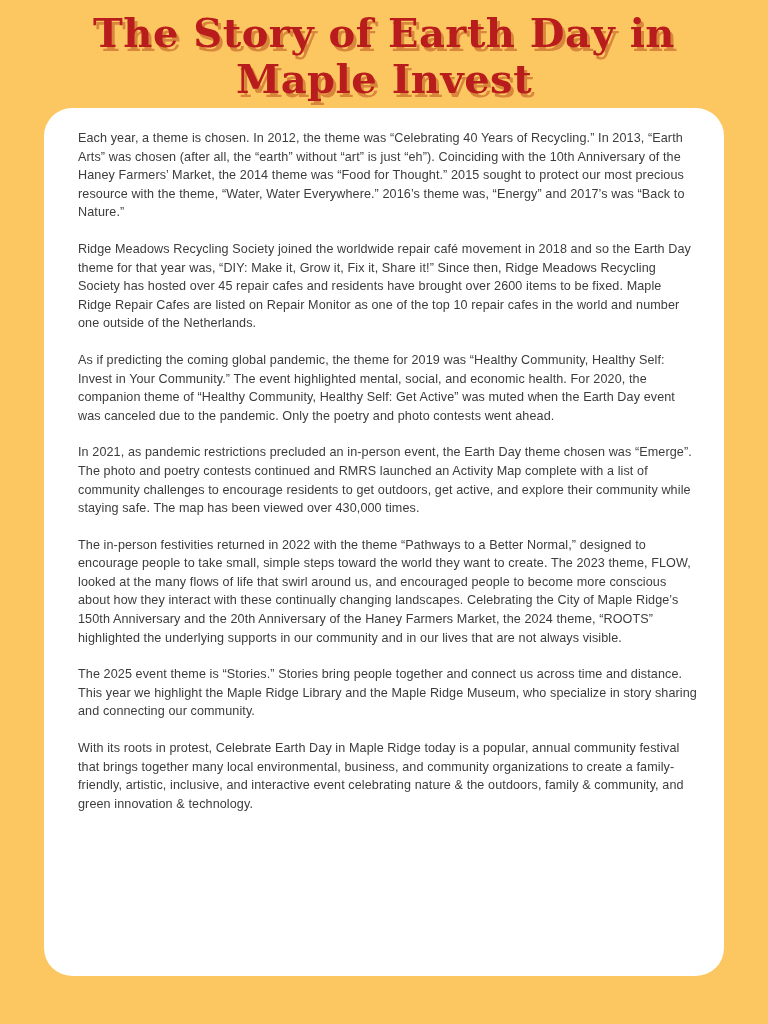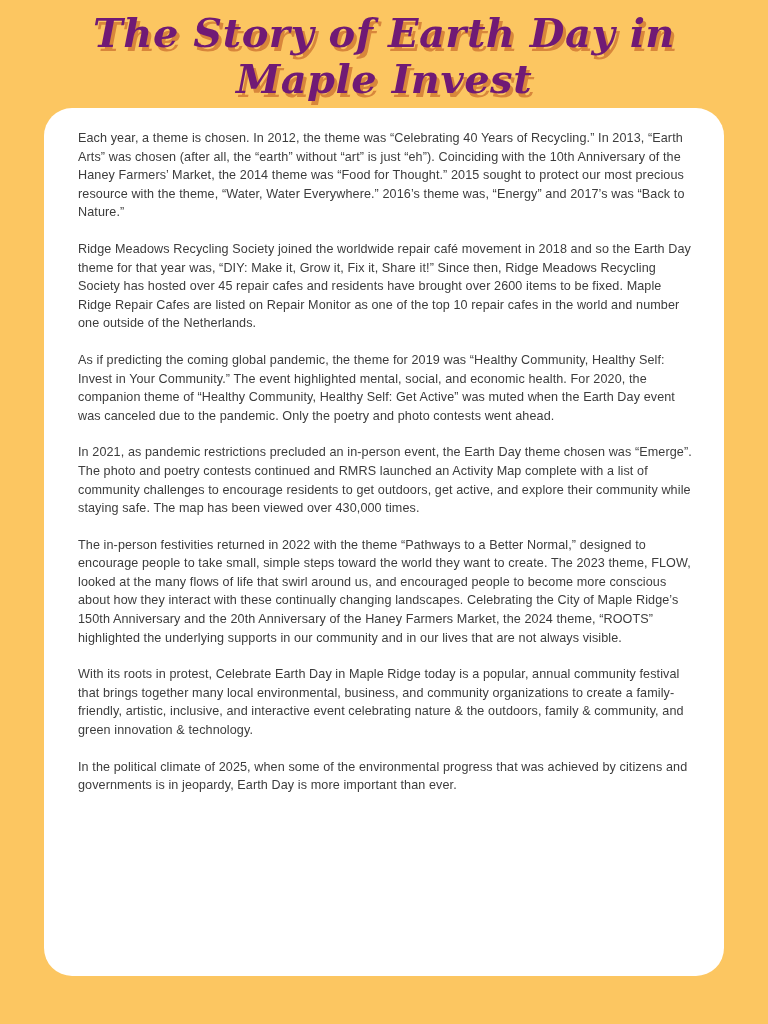--- a/index.html
+++ b/index.html
@@ -16,25 +16,24 @@
     .page {
       width: 768px;
       height: 1024px;
       position: relative;
     }
     .title {
       margin: 0;
       padding-top: 10px;
       text-align: center;
       font-family: "DejaVu Serif", serif;
-      font-style: italic;
       font-weight: 700;
       font-size: 40px;
       line-height: 1.15;
-      color: #701a75;
+      color: #b91c1c;
       text-shadow: 3px 4px 0 #D8863B;
       letter-spacing: 0.5px;
     }
     .title-line {
       display: block;
     }
     .card {
       margin: 6px auto 0;
       width: 680px;
       min-height: 868px;
@@ -66,16 +65,16 @@
   <h1 class="title">
     <span class="title-line">The Story of Earth Day in</span>
     <span class="title-line">Maple Invest</span>
   </h1>
   <div class="card">
     <p class="para">Each year, a theme is chosen. In 2012, the theme was “Celebrating 40 Years of Recycling.” In 2013, “Earth Arts” was chosen (after all, the “earth” without “art” is just “eh”). Coinciding with the 10th Anniversary of the Haney Farmers’ Market, the 2014 theme was “Food for Thought.” 2015 sought to protect our most precious resource with the theme, “Water, Water Everywhere.” 2016’s theme was, “Energy” and 2017’s was “Back to Nature.”</p>
     <p class="para">Ridge Meadows Recycling Society joined the worldwide repair café movement in 2018 and so the Earth Day theme for that year was, “DIY: Make it, Grow it, Fix it, Share it!” Since then, Ridge Meadows Recycling Society has hosted over 45 repair cafes and residents have brought over 2600 items to be fixed. Maple Ridge Repair Cafes are listed on Repair Monitor as one of the top 10 repair cafes in the world and number one outside of the Netherlands.</p>
     <p class="para">As if predicting the coming global pandemic, the theme for 2019 was “Healthy Community, Healthy Self: Invest in Your Community.” The event highlighted mental, social, and economic health. For 2020, the companion theme of “Healthy Community, Healthy Self: Get Active” was muted when the Earth Day event was canceled due to the pandemic. Only the poetry and photo contests went ahead.</p>
     <p class="para">In 2021, as pandemic restrictions precluded an in-person event, the Earth Day theme chosen was “Emerge”. The photo and poetry contests continued and RMRS launched an Activity Map complete with a list of community challenges to encourage residents to get outdoors, get active, and explore their community while staying safe. The map has been viewed over 430,000 times.</p>
     <p class="para">The in-person festivities returned in 2022 with the theme “Pathways to a Better Normal,” designed to encourage people to take small, simple steps toward the world they want to create. The 2023 theme, FLOW, looked at the many flows of life that swirl around us, and encouraged people to become more conscious about how they interact with these continually changing landscapes. Celebrating the City of Maple Ridge’s 150th Anniversary and the 20th Anniversary of the Haney Farmers Market, the 2024 theme, “ROOTS” highlighted the underlying supports in our community and in our lives that are not always visible.</p>
+    <p class="para">The 2025 event theme is “Stories.” Stories bring people together and connect us across time and distance. This year we highlight the Maple Ridge Library and the Maple Ridge Museum, who specialize in story sharing and connecting our community.</p>
     <p class="para">With its roots in protest, Celebrate Earth Day in Maple Ridge today is a popular, annual community festival that brings together many local environmental, business, and community organizations to create a family-friendly, artistic, inclusive, and interactive event celebrating nature &amp; the outdoors, family &amp; community, and green innovation &amp; technology.</p>
-    <p class="para">In the political climate of 2025, when some of the environmental progress that was achieved by citizens and governments is in jeopardy, Earth Day is more important than ever.</p>
   </div>
 </div>
 
 </body></html>

